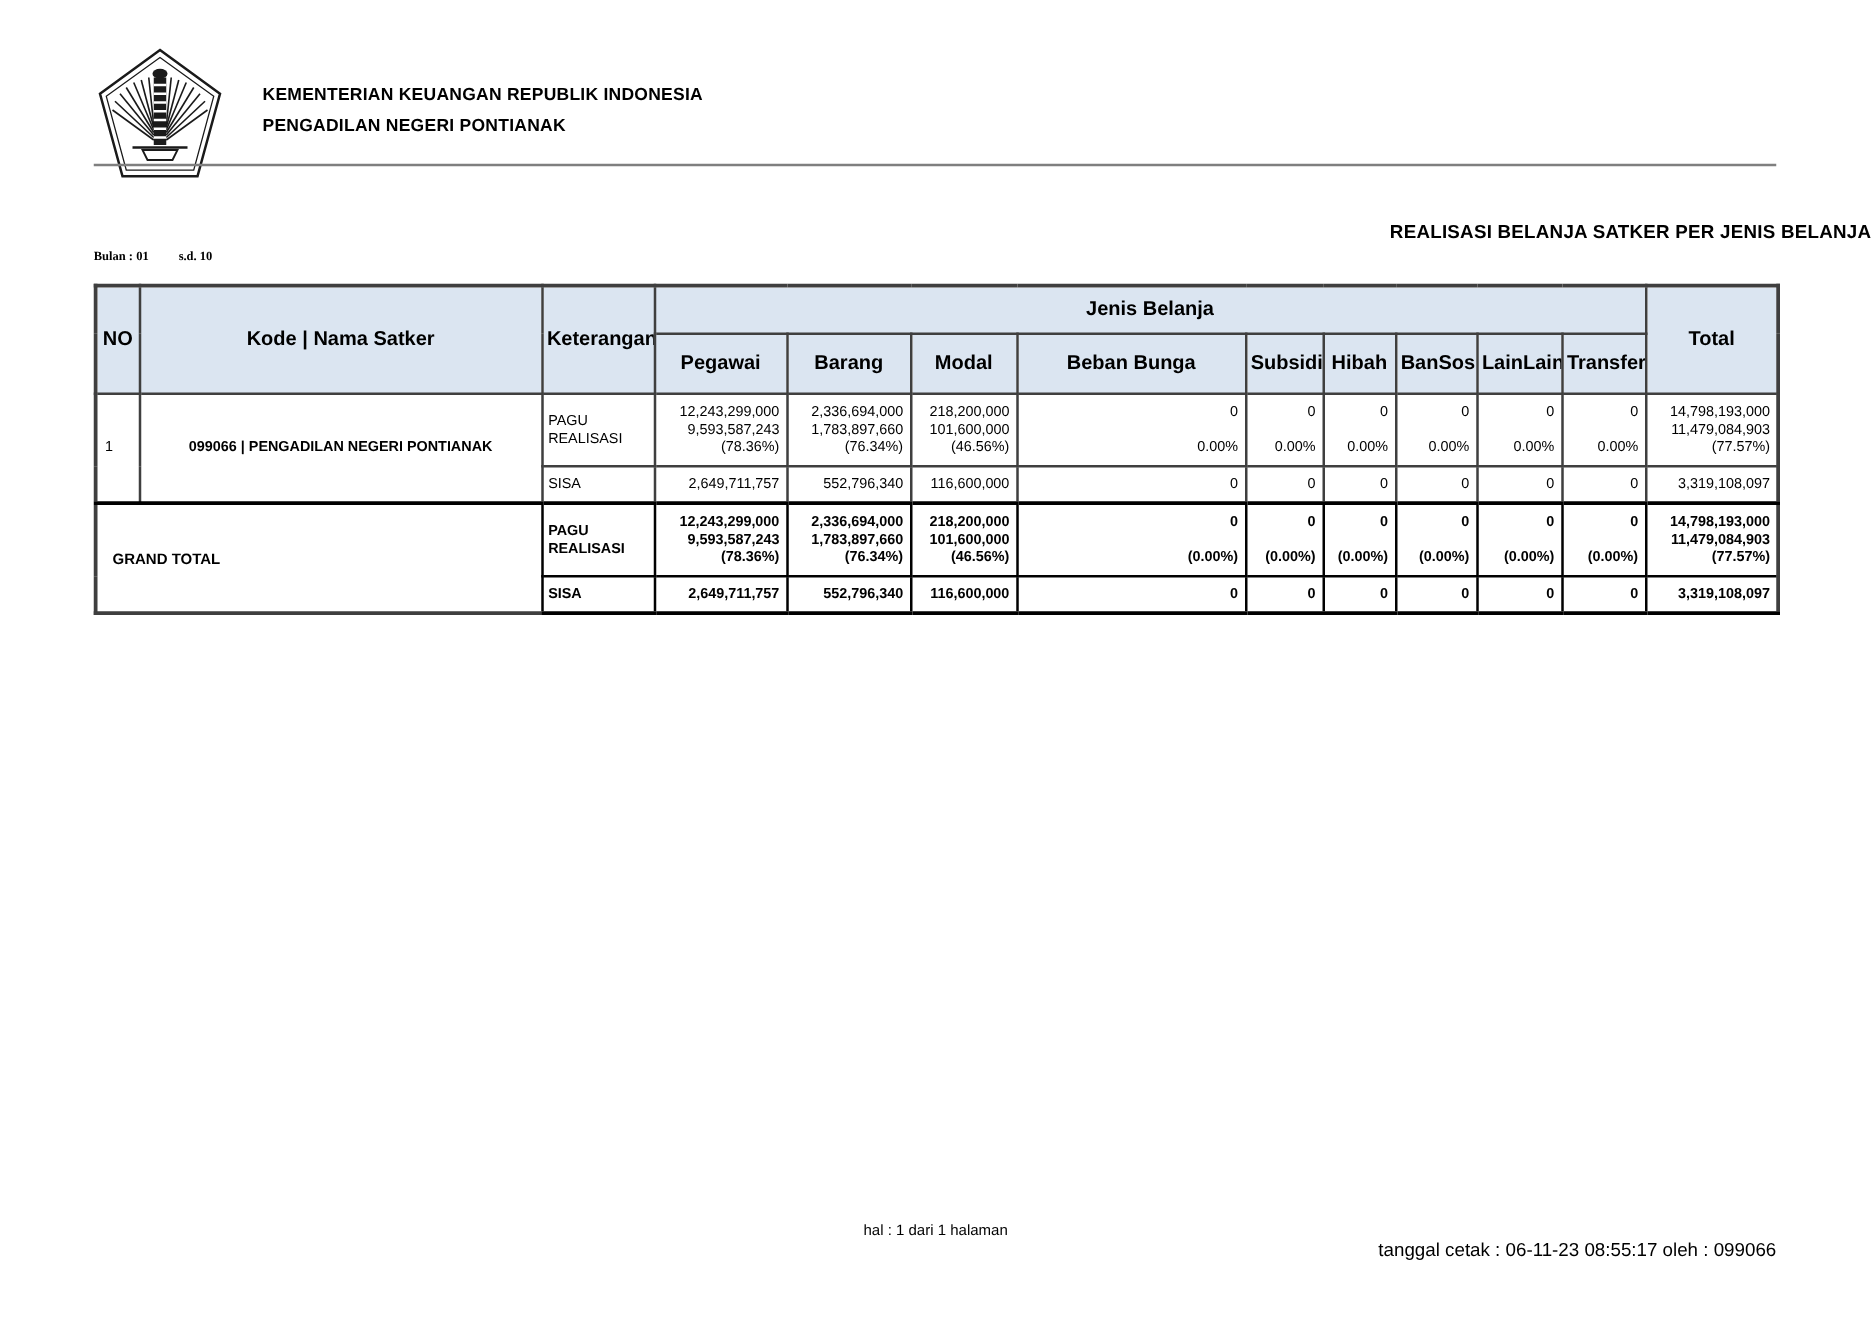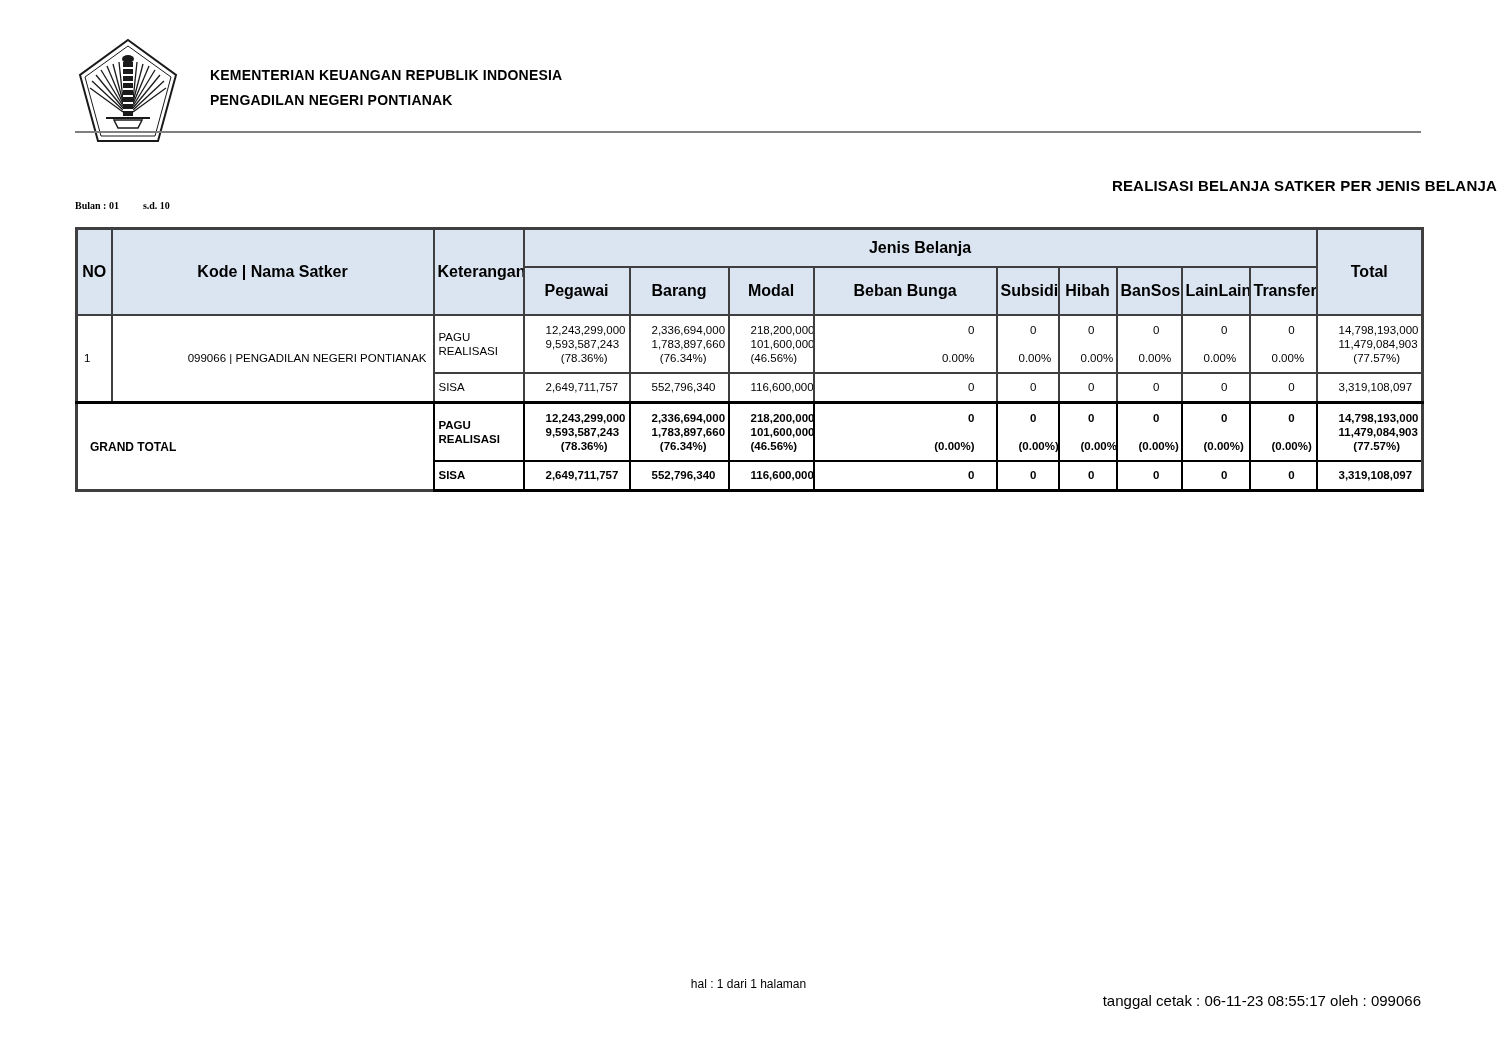--- a/index.html
+++ b/index.html
@@ -24,23 +24,23 @@
   .period .gap{display:inline-block;width:24px;}
   
   .rpt{left:75px;top:227px;}
   table{border-collapse:collapse;table-layout:fixed;width:1346px;font-size:11.5px;}
   th,td{border:2px solid var(--border);overflow:hidden;}
   table{border:3px solid var(--border);}
   thead th{background:var(--header_bg);font-weight:bold;font-size:16px;text-align:center;vertical-align:middle;padding:2px 3px;}
   tr.hr1{height:38px;} tr.hr2{height:48px;}
   tr.r-pagu{height:58px;} tr.r-sisa{height:30px;}
   td.no-cell{text-align:left;vertical-align:middle;padding:2px 6px;}
-  td.satker-cell{text-align:right;vertical-align:middle;padding:2px 6px;}
+  td.satker-cell{text-align:center;vertical-align:middle;padding:2px 6px;font-weight:bold;}
   td.ket{text-align:left;vertical-align:middle;padding:4px 4px;line-height:14px;}
-  td.num{text-align:right;vertical-align:middle;padding:2px 21px;}
+  td.num{text-align:right;vertical-align:middle;padding:2px 5px;}
   td.num .ln{line-height:14px;min-height:14px;white-space:nowrap;}
   tbody.grand td{border-color:var(--grand_border);font-weight:bold;}
   tbody.grand tr:first-child td{border-top:3px solid var(--grand_border);}
   tbody.grand tr:last-child td{border-bottom:3px solid var(--grand_border);}
   td.gt-label{text-align:left;vertical-align:middle;padding:2px 12px;font-size:12px;}
   
   .f-page{left:0;top:977px;width:1497px;text-align:center;font-size:12px;}
   .f-print{right:76px;top:992px;font-size:15px;}
 </style>
 </head>

